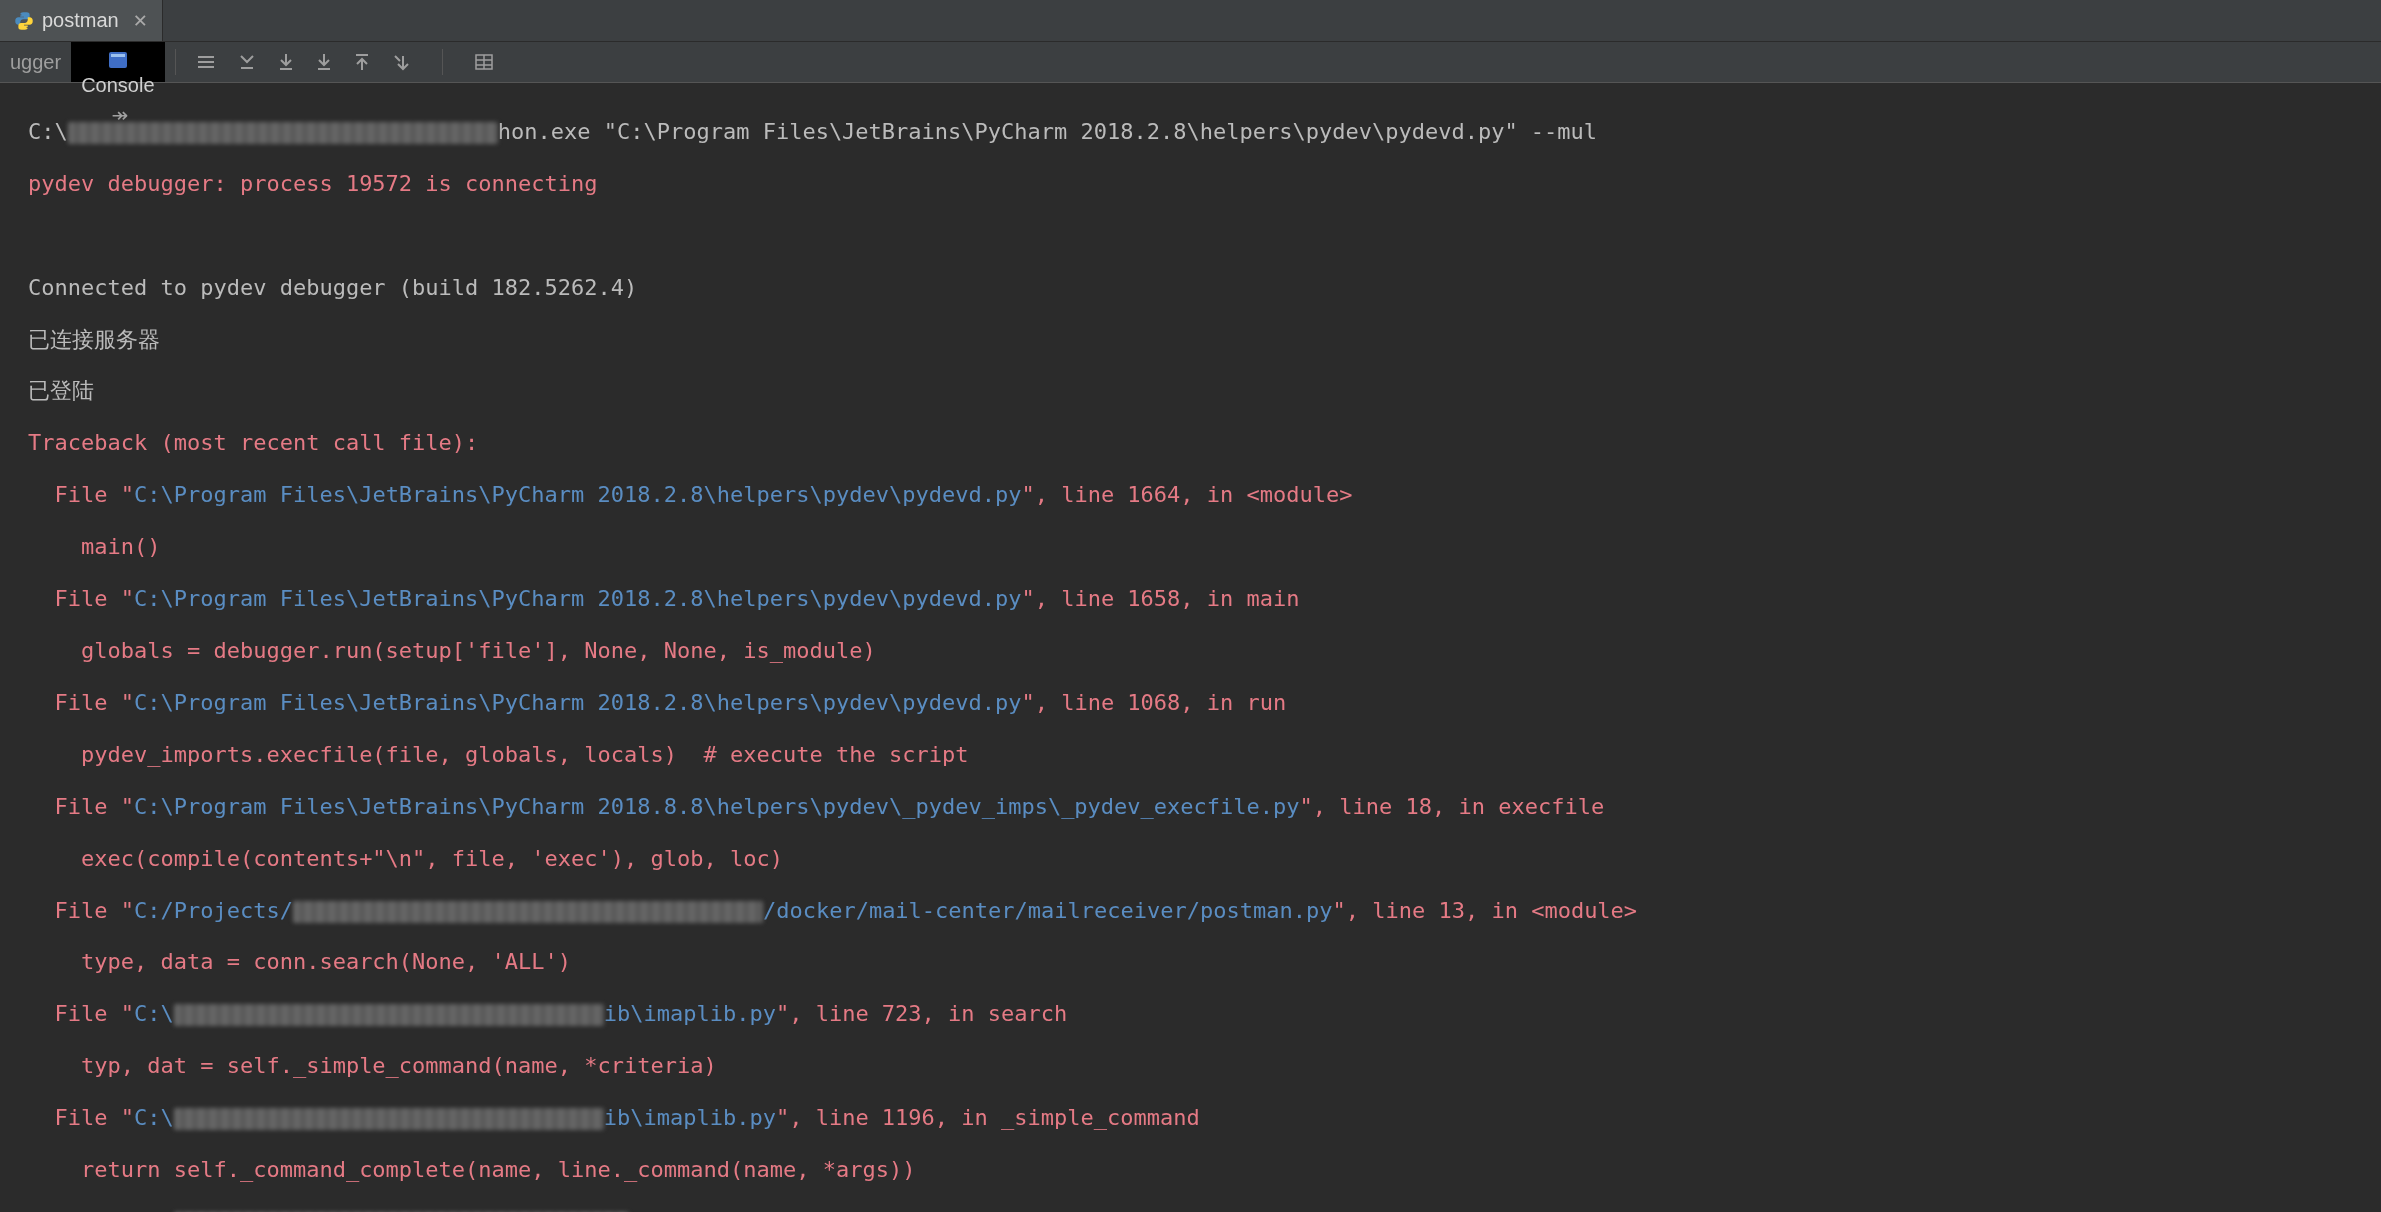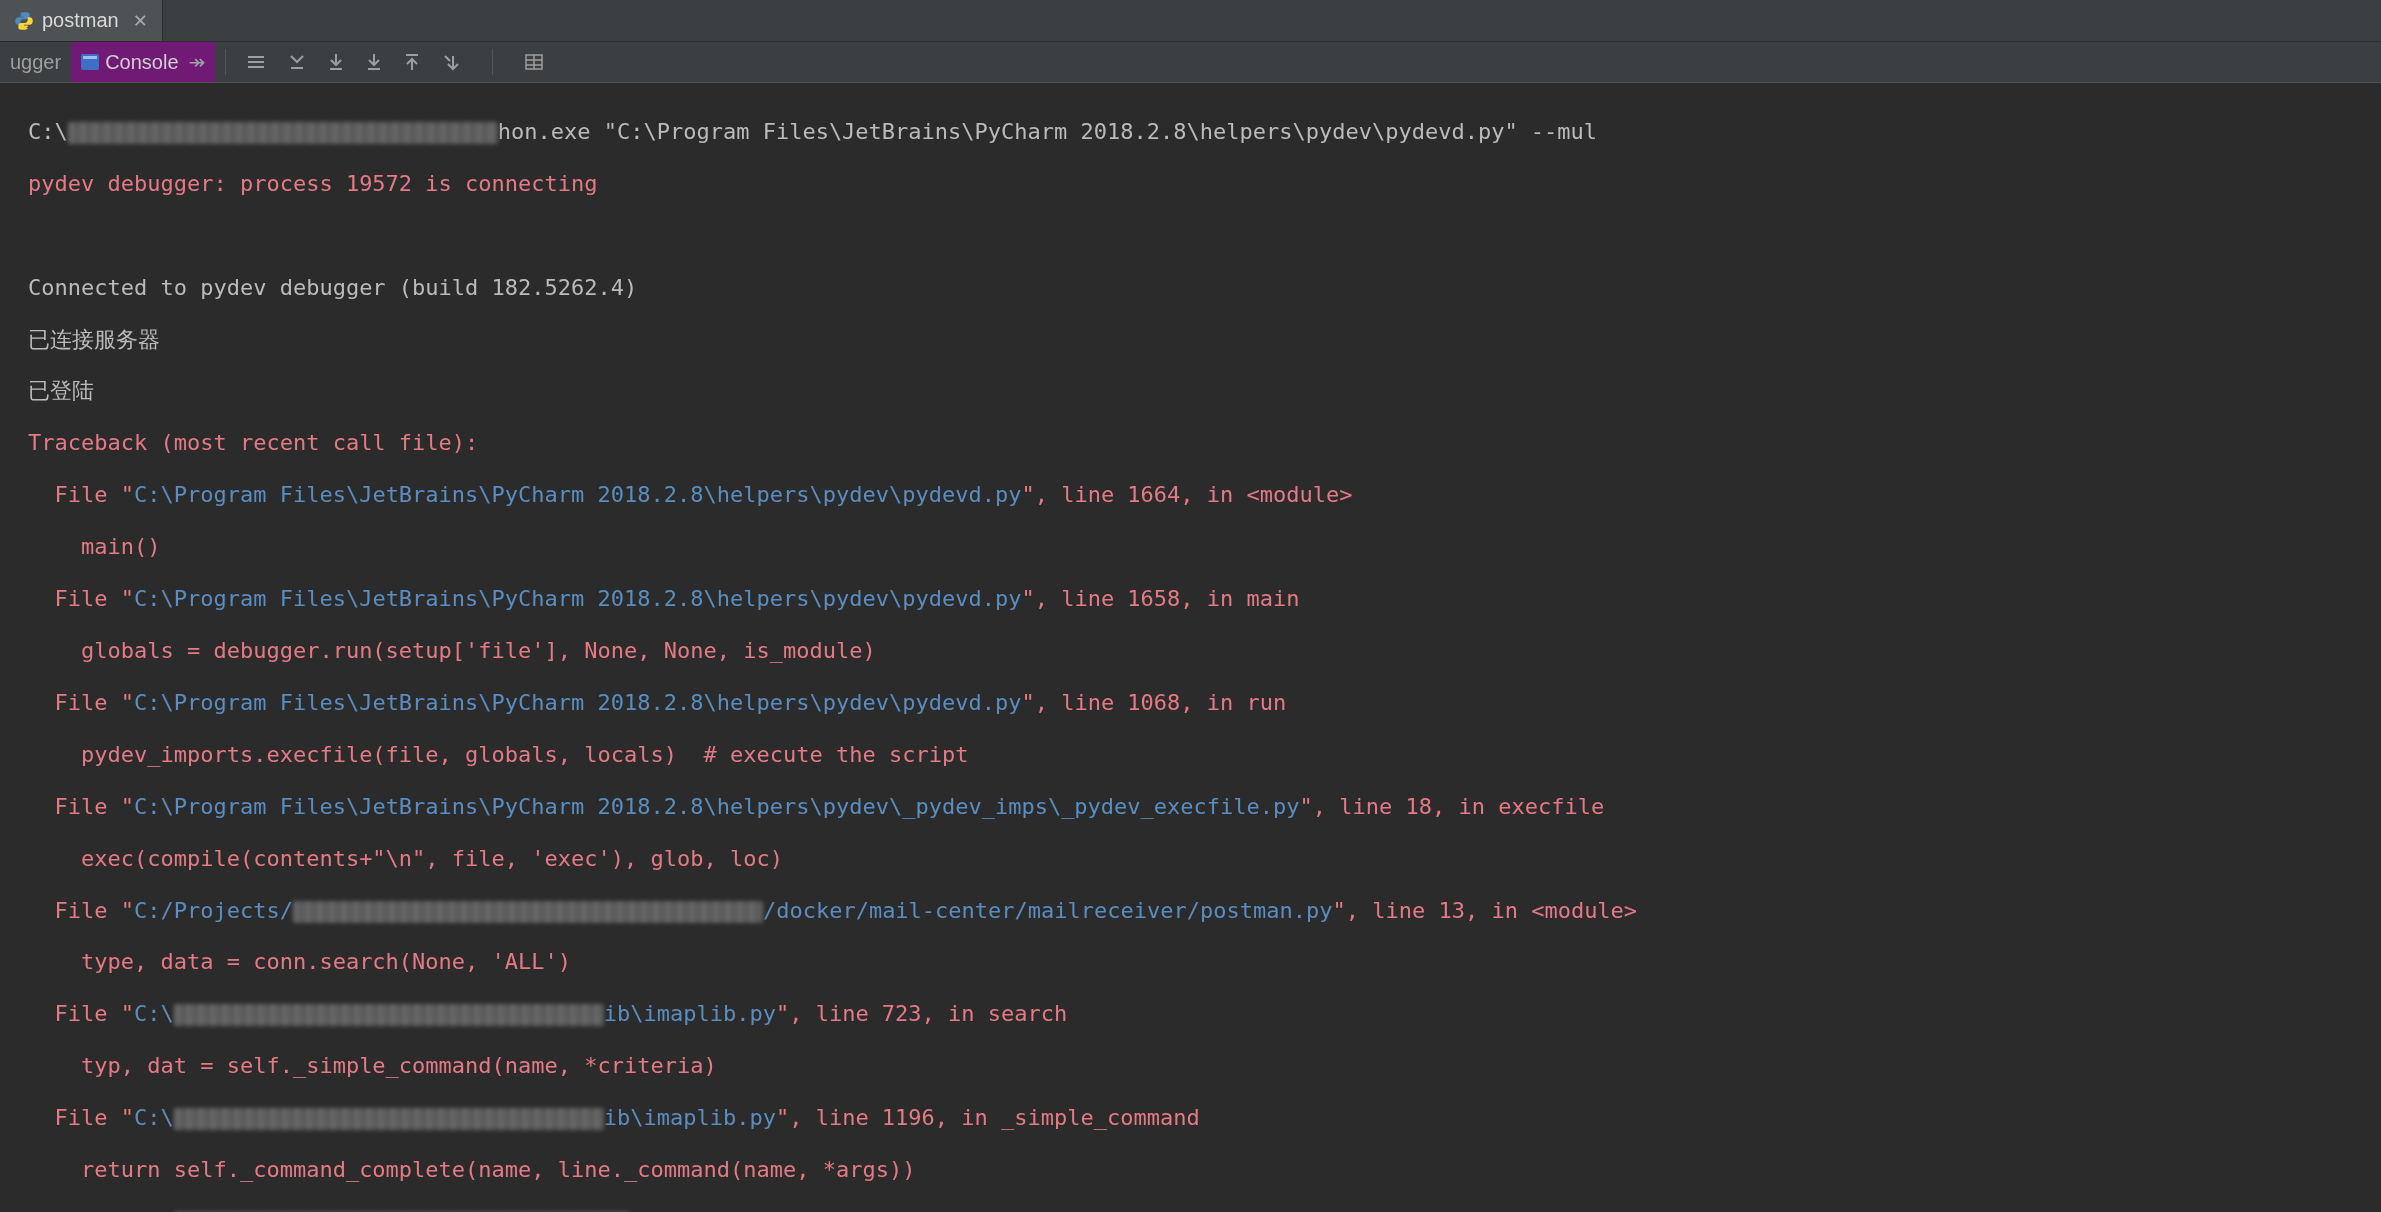--- a/index.html
+++ b/index.html
@@ -45,22 +45,23 @@
     font-size: 20px;
   }
   .toolbar .view-tab {
     padding: 10px 10px;
     height: 100%;
     display:flex;
     align-items:center;
     gap:6px;
   }
   .toolbar .view-tab.active {
-    background: #701a75;
+    background: #000000;
     color:#d0d0d0;
+    flex-direction:column;
   }
   .toolbar .sep { width:1px; height:26px; background:#555; margin:0 10px; }
   .toolbar .icons { display:flex; gap:22px; align-items:center; padding-left:10px;}
   .toolbar .tbicon { color:#808080; display:flex; }
   .pin { margin-left:4px; }
   .console {
     padding: 10px 0 0 28px;
     line-height: 1.18;
     font-size: 22px;
     white-space: pre;
@@ -157,21 +158,21 @@
 <div class="l-gray">Connected to pydev debugger (build 182.5262.4)</div>
 <div class="l-gray">已连接服务器</div>
 <div class="l-gray">已登陆</div>
 <div class="l-red">Traceback (most recent call file):</div>
 <div><span class="l-red">  File "</span><span class="l-link">C:\Program Files\JetBrains\PyCharm 2018.2.8\helpers\pydev\pydevd.py</span><span class="l-red">", line 1664, in &lt;module&gt;</span></div>
 <div class="l-red">    main()</div>
 <div><span class="l-red">  File "</span><span class="l-link">C:\Program Files\JetBrains\PyCharm 2018.2.8\helpers\pydev\pydevd.py</span><span class="l-red">", line 1658, in main</span></div>
 <div class="l-red">    globals = debugger.run(setup['file'], None, None, is_module)</div>
 <div><span class="l-red">  File "</span><span class="l-link">C:\Program Files\JetBrains\PyCharm 2018.2.8\helpers\pydev\pydevd.py</span><span class="l-red">", line 1068, in run</span></div>
 <div class="l-red">    pydev_imports.execfile(file, globals, locals)  # execute the script</div>
-<div><span class="l-red">  File "</span><span class="l-link">C:\Program Files\JetBrains\PyCharm 2018.2.8\helpers\pydev\_pydev_imps\_pydev_execfile.py</span><span class="l-red">", line 18, in execfile</span></div>
+<div><span class="l-red">  File "</span><span class="l-link">C:\Program Files\JetBrains\PyCharm 2018.8.8\helpers\pydev\_pydev_imps\_pydev_execfile.py</span><span class="l-red">", line 18, in execfile</span></div>
 <div class="l-red">    exec(compile(contents+"\n", file, 'exec'), glob, loc)</div>
 <div><span class="l-red">  File "</span><span class="l-link"><span>C:/Projects/</span><span class="blur" style="width:470px;"></span><span>/docker/mail-center/mailreceiver/postman.py</span></span><span class="l-red">", line 13, in &lt;module&gt;</span></div>
 <div class="l-red">    type, data = conn.search(None, 'ALL')</div>
 <div><span class="l-red">  File "</span><span class="l-link"><span>C:\</span><span class="blur" style="width:430px;"></span><span>ib\imaplib.py</span></span><span class="l-red">", line 723, in search</span></div>
 <div class="l-red">    typ, dat = self._simple_command(name, *criteria)</div>
 <div><span class="l-red">  File "</span><span class="l-link"><span>C:\</span><span class="blur" style="width:430px;"></span><span>ib\imaplib.py</span></span><span class="l-red">", line 1196, in _simple_command</span></div>
 <div class="l-red">    return self._command_complete(name, line._command(name, *args))</div>
 <div><span class="l-red">  File "</span><span class="l-link"><span>C:\</span><span class="blur" style="width:455px;"></span><span>maplib.py</span></span><span class="l-red">", line 944, in _command</span></div>
 
 

